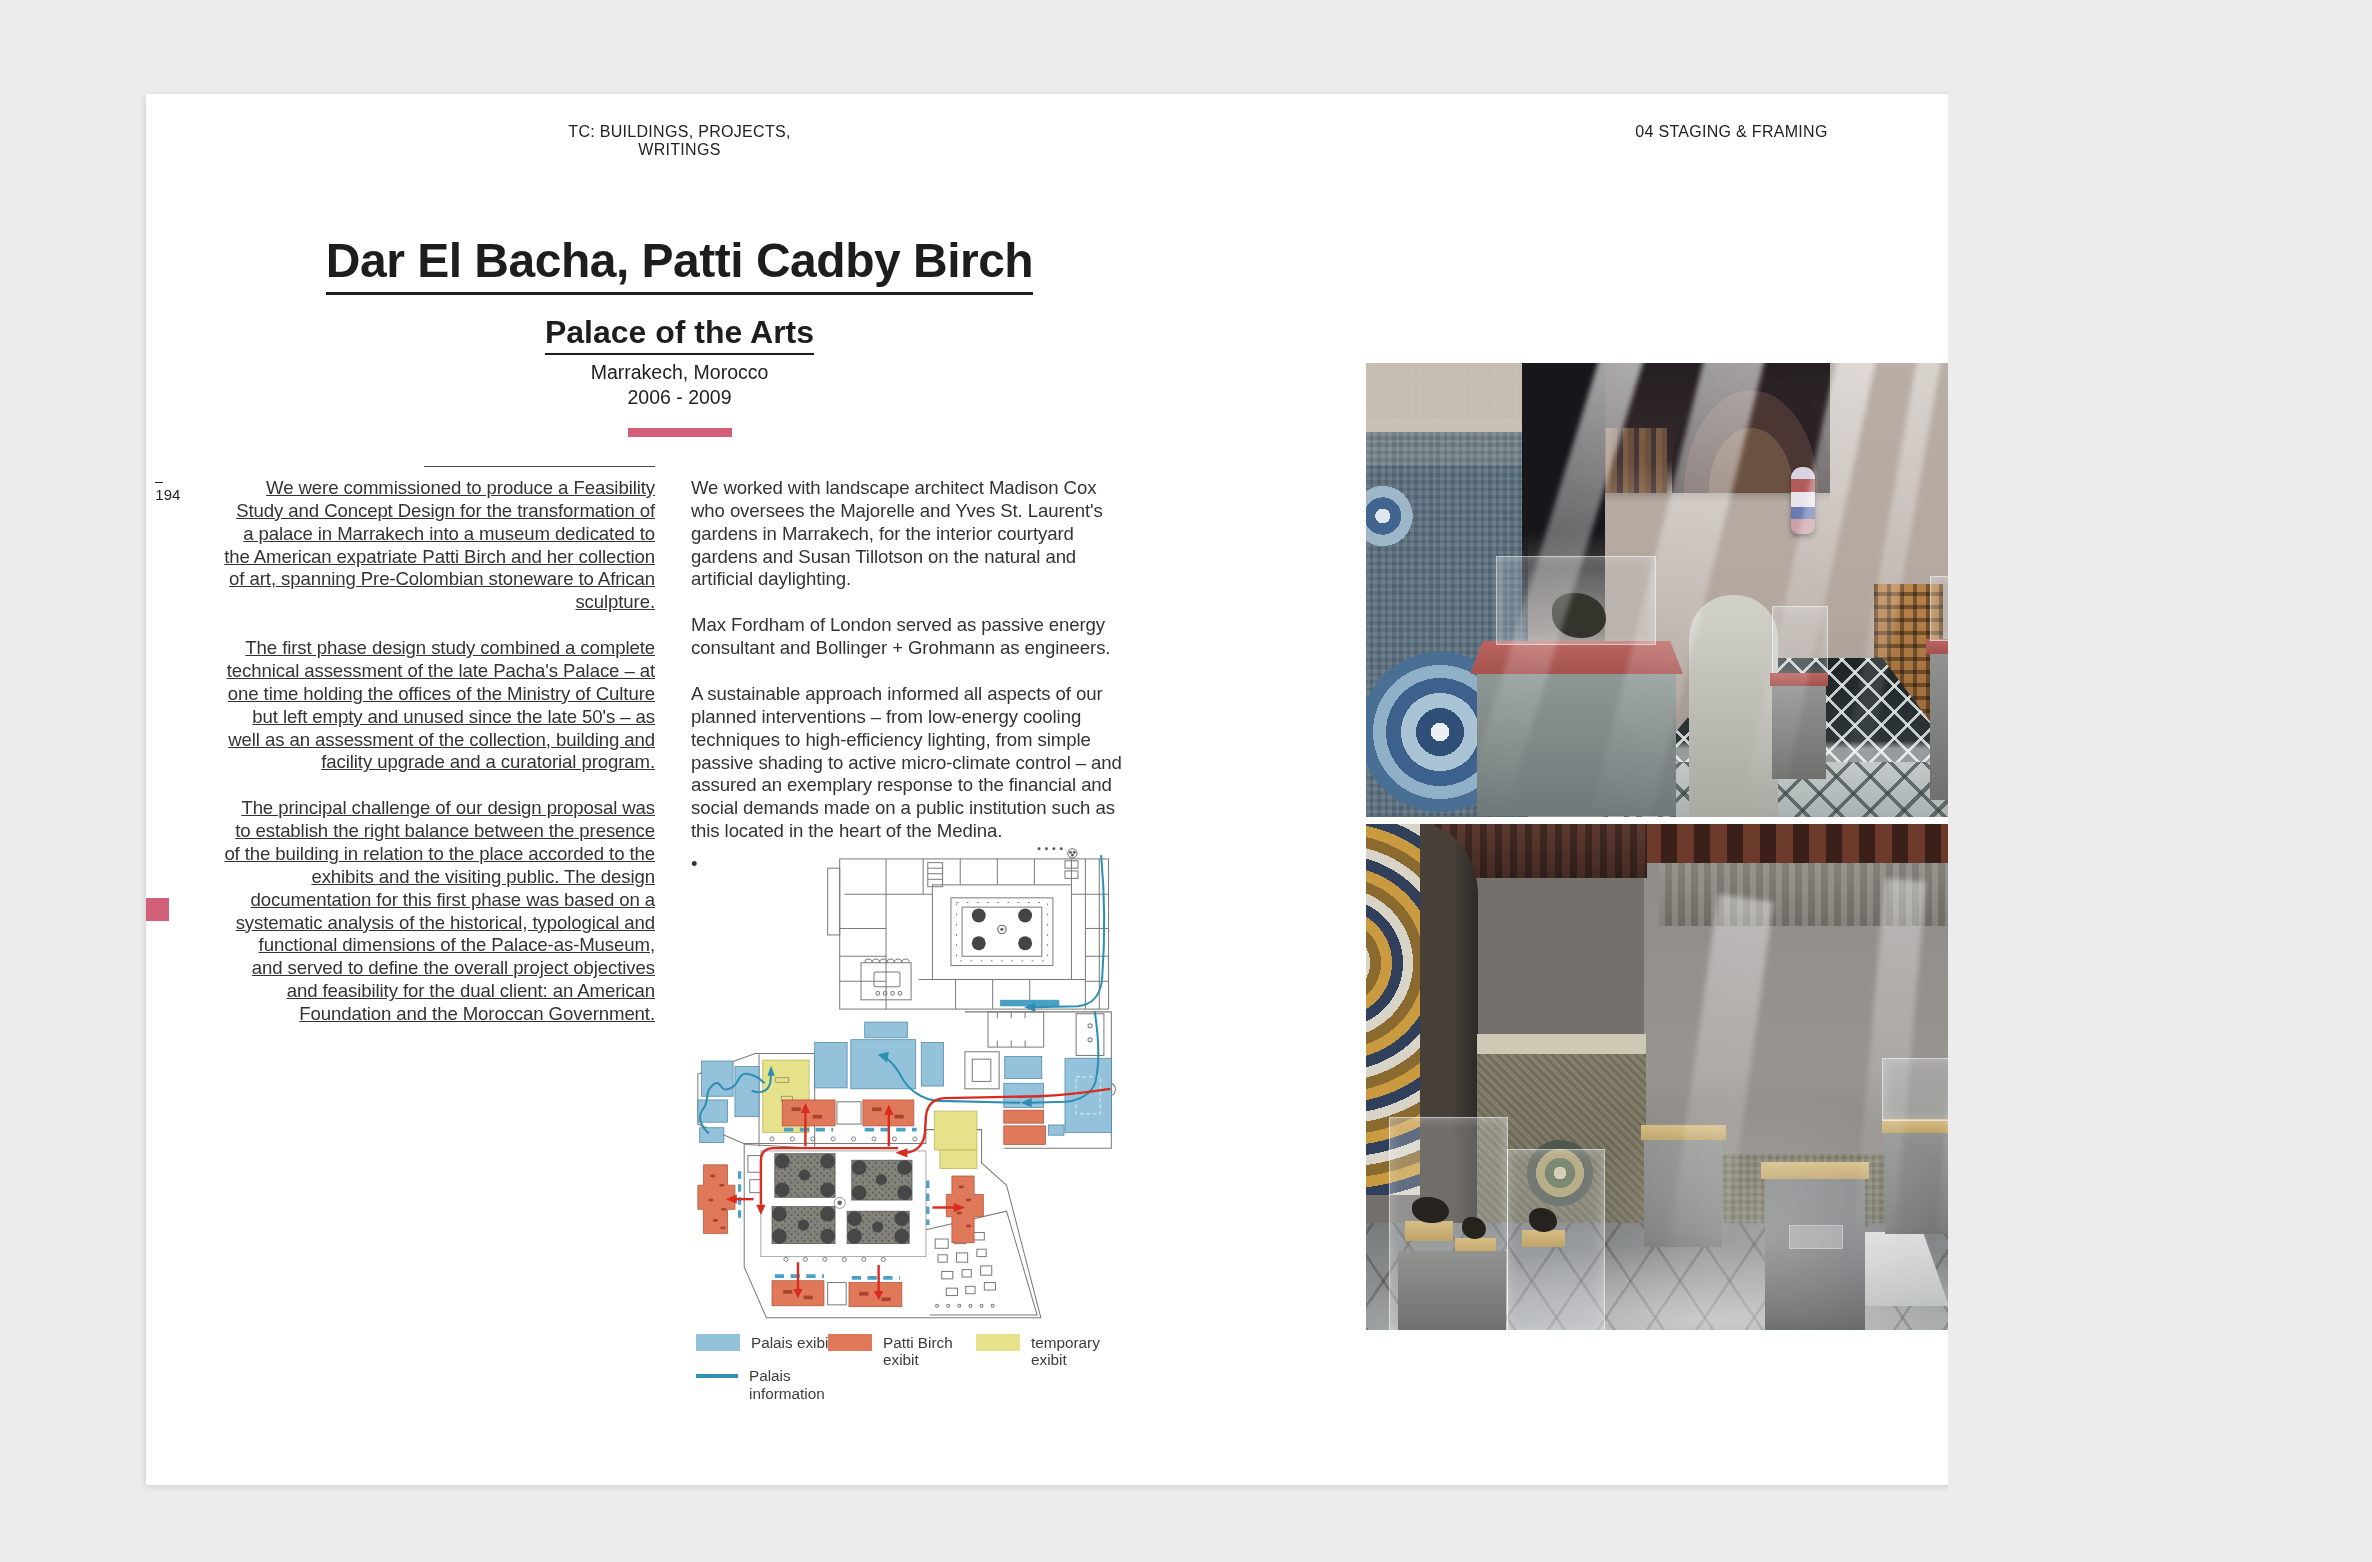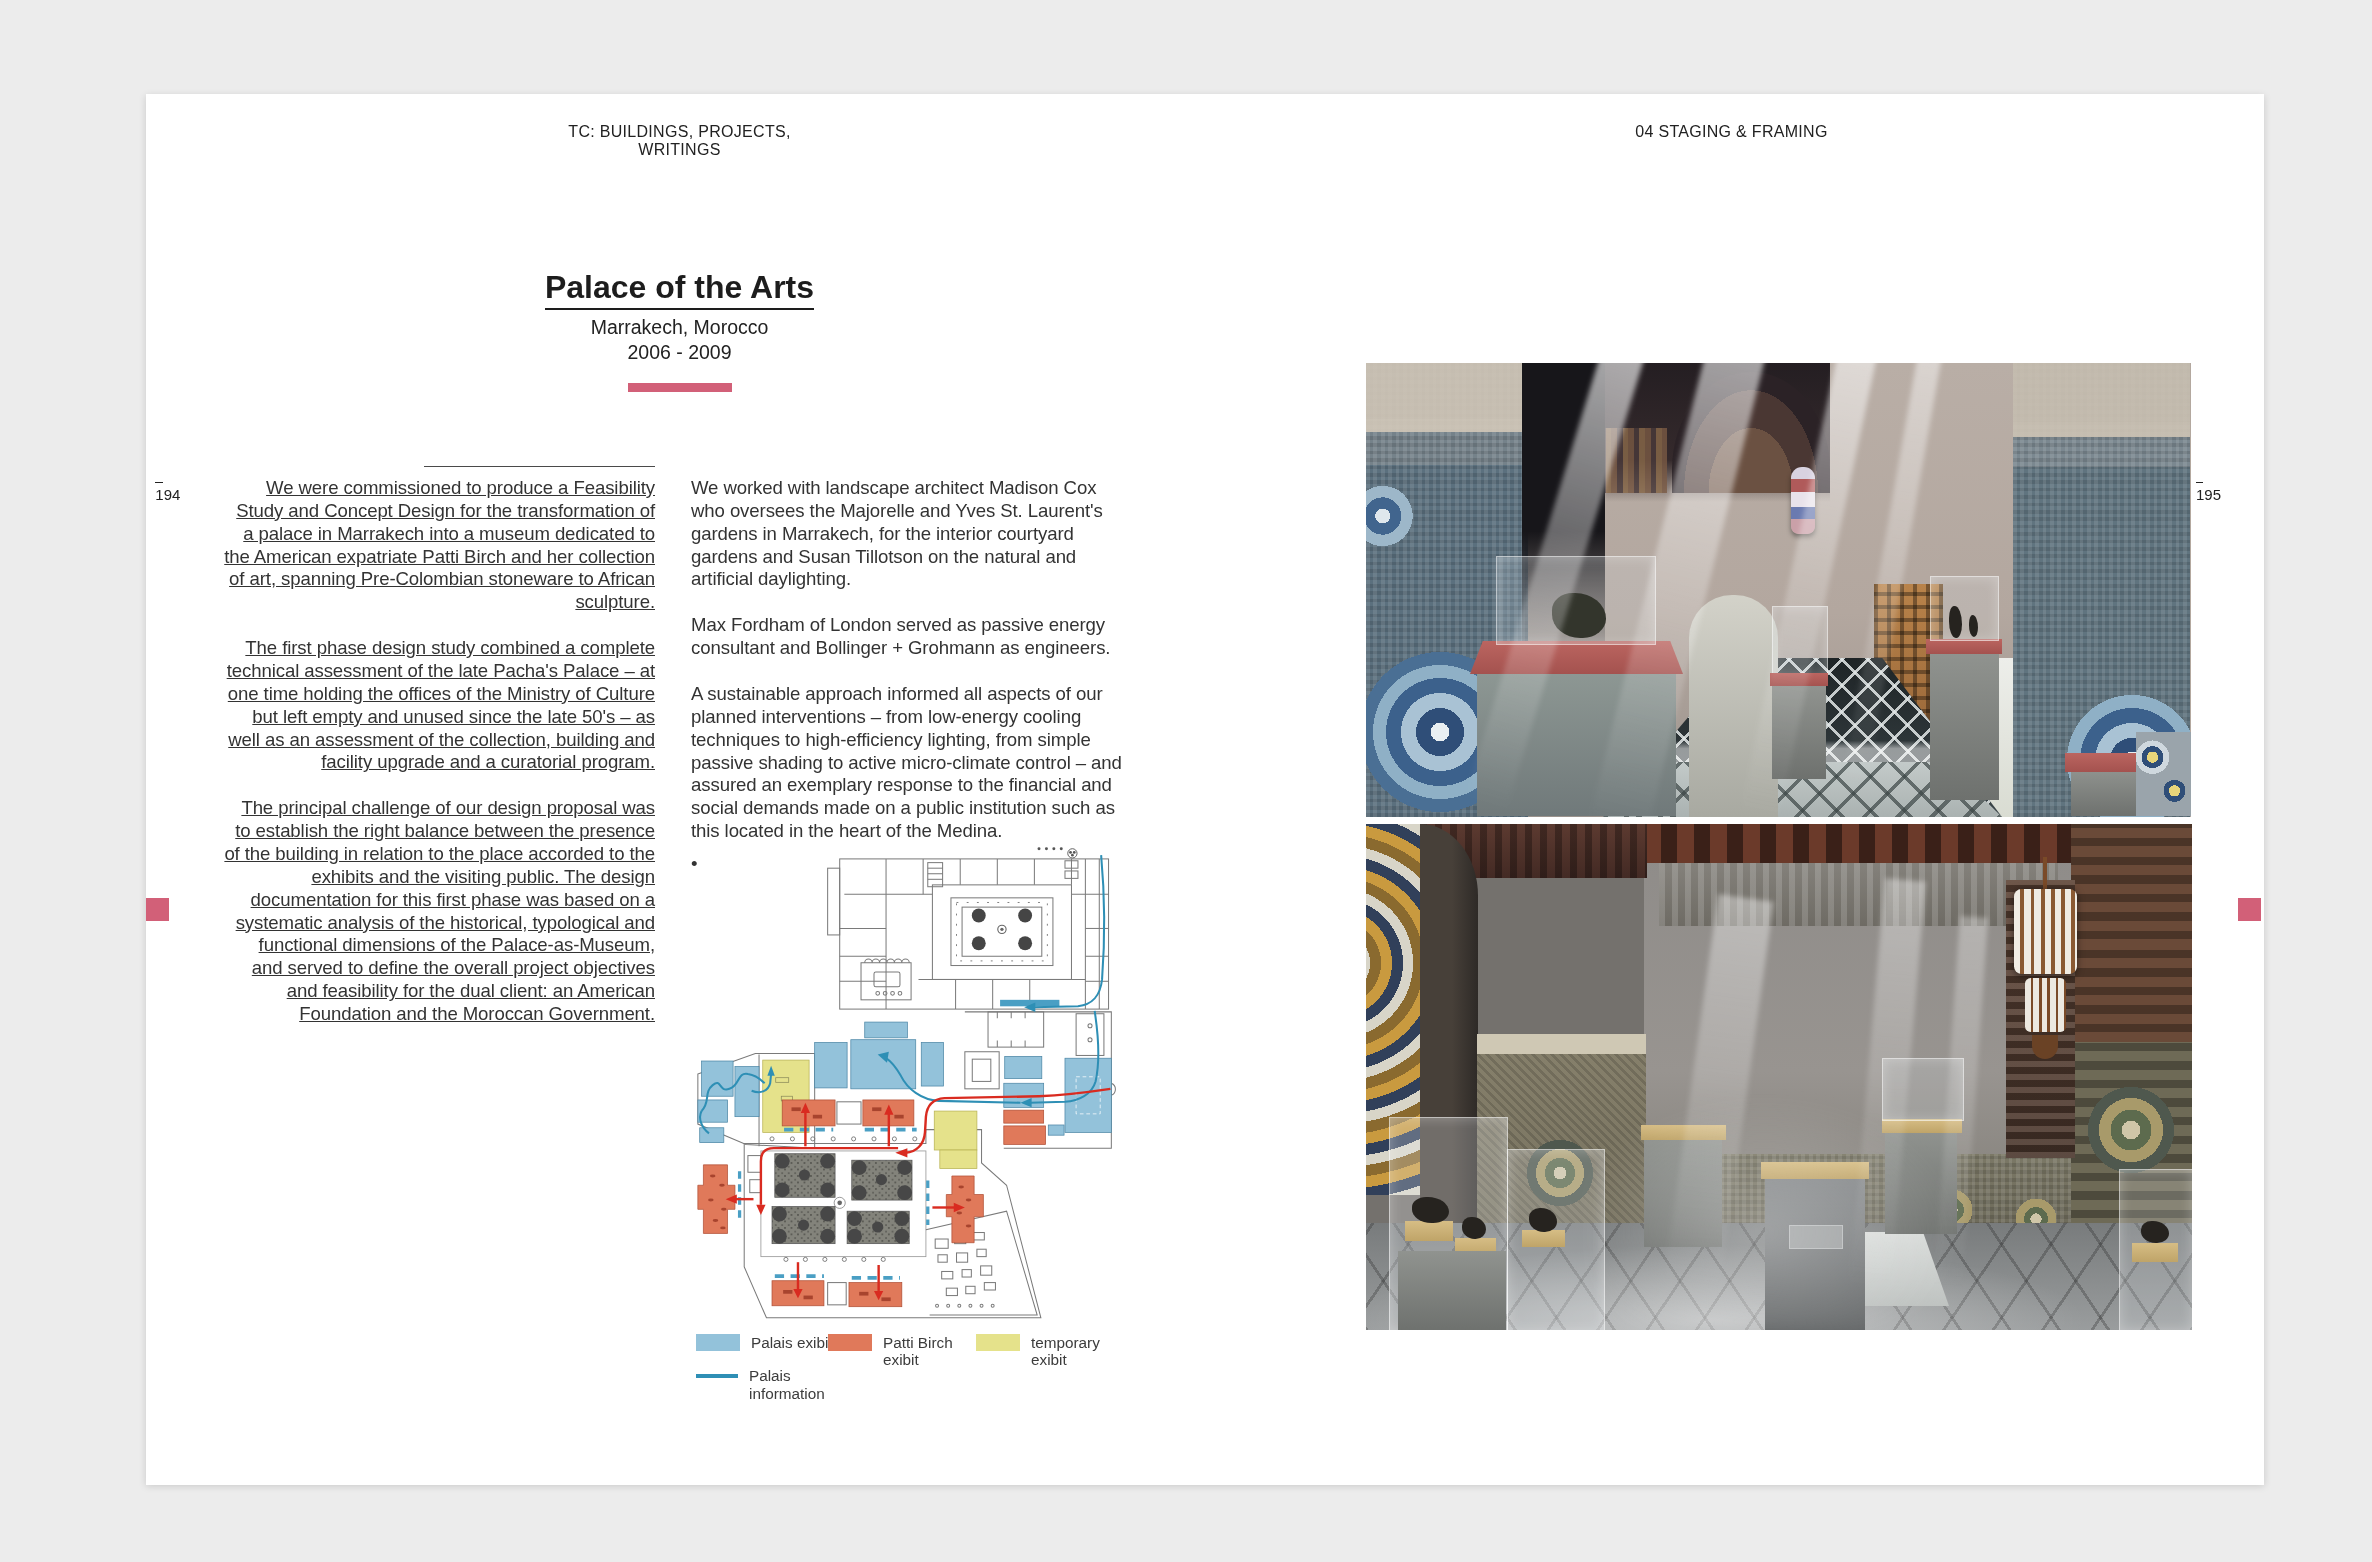--- a/index.html
+++ b/index.html
@@ -1,16 +1,16 @@
 <!DOCTYPE html>
 <html style="font-size:15px"><head>
 <meta charset="utf-8">
 <style>
   html,body{margin:0;padding:0;background:#ececec;}
-  .canvas{position:relative;width:2371px;height:1562px;background:#ececec;
+  .canvas{position:relative;width:1948px;height:1562px;background:#ececec;
           font-family:"Liberation Sans",sans-serif;color:#333;overflow:hidden;}
   .page{position:absolute;left:146px;top:94px;width:2118px;height:1391px;background:#ffffff;
         box-shadow:0 1.9px 7.4px rgba(0,0,0,.15);}
   .abs{position:absolute;}
 
   
   .running-head{position:absolute;top:29px;width:297px;text-align:center;font-size:16px;
                 letter-spacing:0.3px;color:#222;}
   .rh-left{left:385px;} .rh-right{left:1437px;text-align:center;}
   .folio{position:absolute;top:388px;font-size:15px;color:#222;}
@@ -67,21 +67,21 @@
  <div class="page">
 
   <div class="running-head rh-left">TC: BUILDINGS, PROJECTS, WRITINGS</div>
   <div class="running-head rh-right">04 STAGING &amp; FRAMING</div>
   <div class="folio folio-left">194</div>
   <div class="folio folio-right">195</div>
   <div class="marker marker-left"></div>
   <div class="marker marker-right"></div>
 
   <div class="titleblock">
-    <br>
+    <h1>Dar El Bacha, Patti Cadby Birch</h1><br>
     <h2>Palace of the Arts</h2>
     <div class="meta">Marrakech, Morocco</div>
     <div class="meta years">2006 - 2009</div>
     <div class="accent-bar"></div>
   </div>
 
   <div class="col-rule"></div>
 
   <div class="col col-left">
     <p>We were commissioned to produce a Feasibility Study and Concept Design for the transformation of a palace in Marrakech into a museum dedicated to the American expatriate Patti Birch and her collection of art, spanning Pre-Colombian stoneware to African sculpture.</p>

